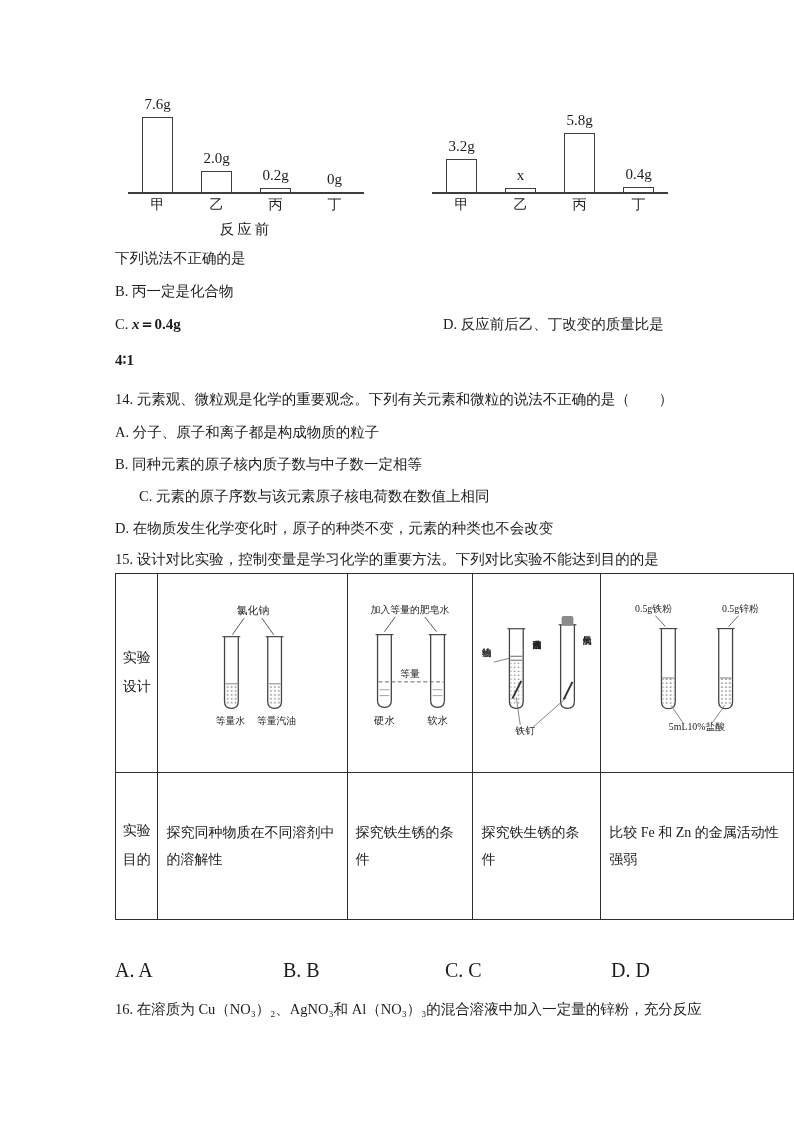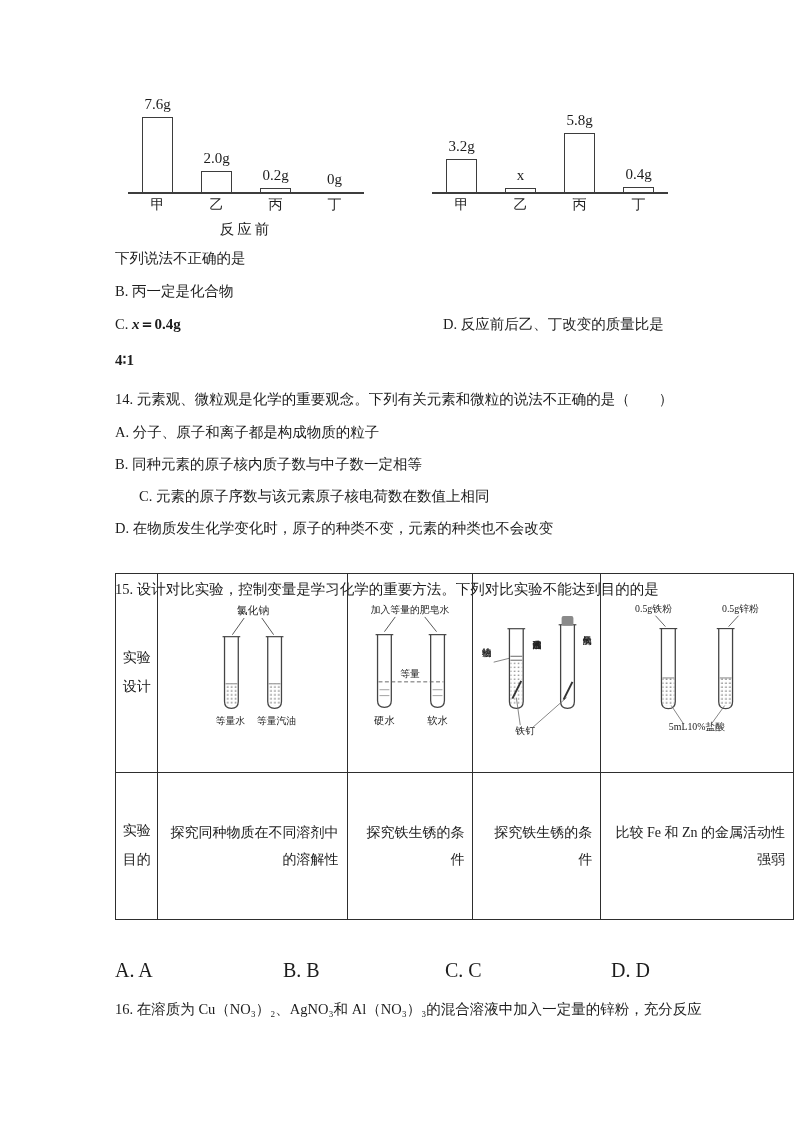--- a/index.html
+++ b/index.html
@@ -25,33 +25,33 @@
   #row-cd{top:315px;}
   .opt-left{width:328px;}
   .bold{font-weight:bold;font-size:15px;}
   .ital{font-style:italic;}
   #ratio{left:115px;top:351px;}
   #q14-stem{left:115px;top:390px;}
   #q14-a{left:115px;top:423px;}
   #q14-b{left:115px;top:455px;}
   #q14-c{left:115px;top:487px;margin-left:24px;}
   #q14-d{left:115px;top:519px;}
-  #q15-stem{left:115px;top:580px;}
+  #q15-stem{left:115px;top:550px;}
 
   
   #qtable{left:115px;top:573px;border-collapse:collapse;table-layout:fixed;}
   #qtable td{border:1.4px solid #2e2e2e;font-size:14px;vertical-align:middle;overflow:hidden;}
   .c0{width:34px;} .c1{width:113px;} .c2{width:125px;} .c3{width:130px;} .c4{width:165px;}
   .row-head td{height:62px;}
   .row-design td{height:158px;}
   .row-purpose td{height:134px;}
   .vlabel{text-align:center;word-break:break-all;line-height:2.05;padding:2px 1px;font-size:14.5px;}
   .colhead{text-align:left;padding-left:9px;font-size:14.5px;}
   .design-cell{text-align:center;padding:20px 0;}
-  .purpose-cell{text-align:right;padding:6px 8px;line-height:1.95;white-space:normal;}
+  .purpose-cell{text-align:left;padding:6px 8px;line-height:1.95;white-space:normal;}
   svg{display:block;margin:0 auto;}
   svg text{font-family:inherit;fill:#222;}
   .vert{writing-mode:vertical-rl;}
 
   
   #answers{left:115px;top:959px;width:572px;height:20px;}
   #answers span{position:absolute;top:0;font-size:20px;white-space:nowrap;}
   .ansA{left:0;} .ansB{left:168px;} .ansC{left:330px;} .ansD{left:496px;}
   #q16{left:115px;top:1000px;}
 </style>

